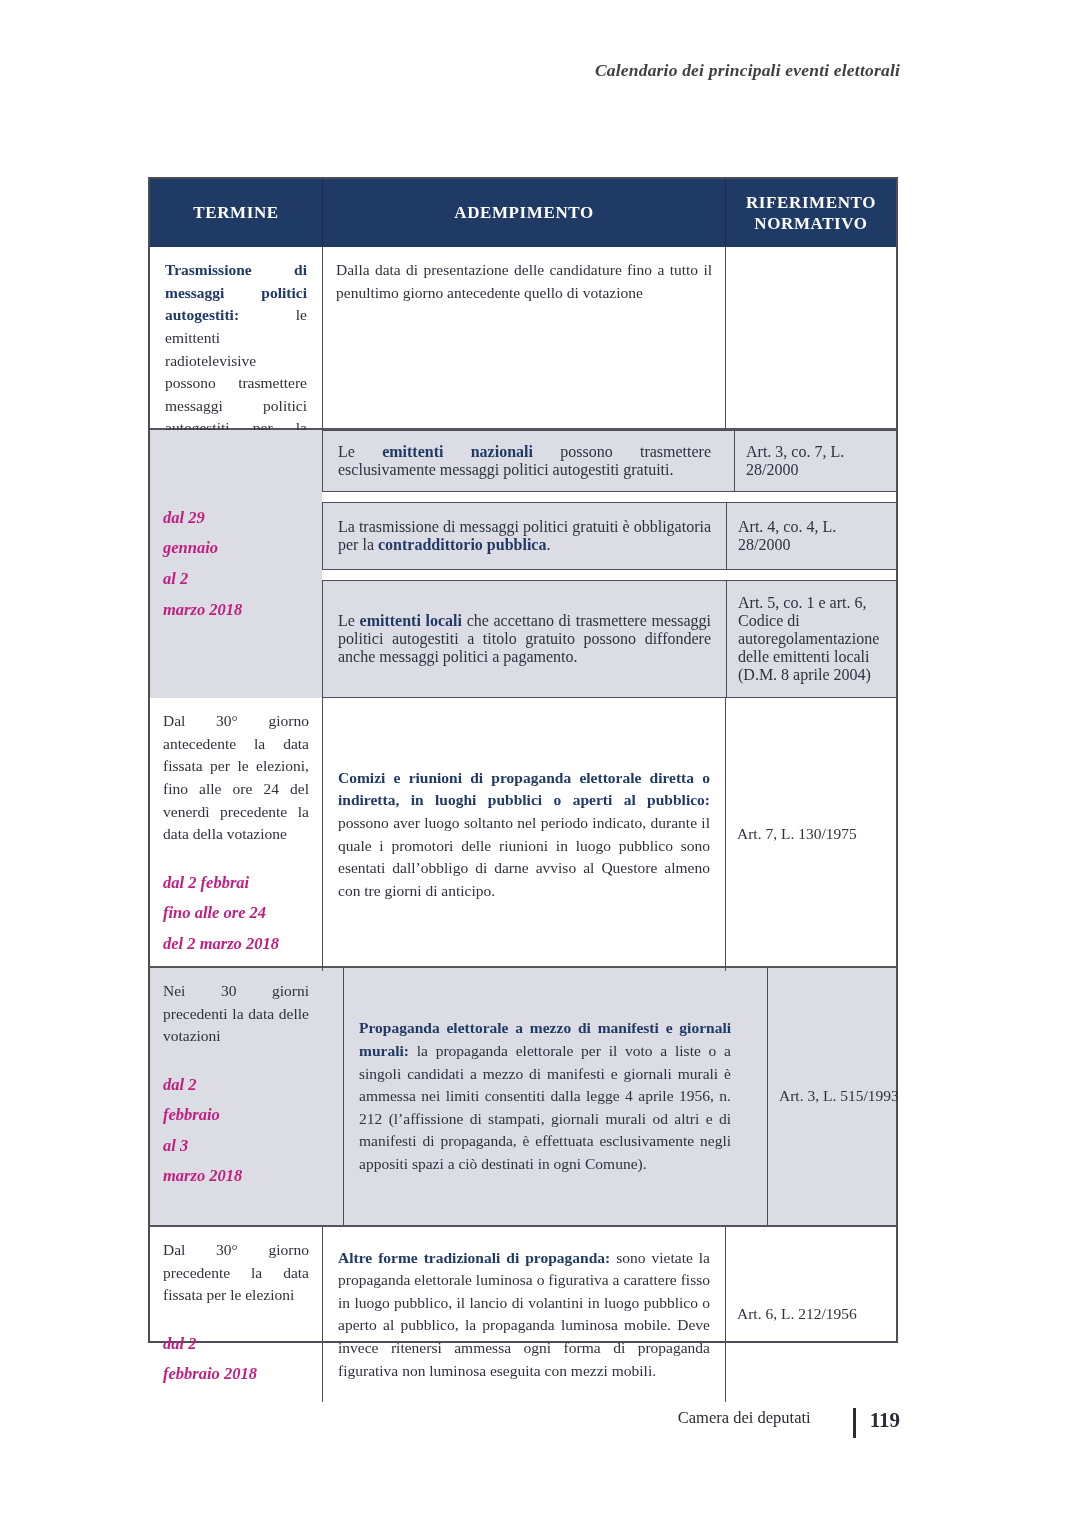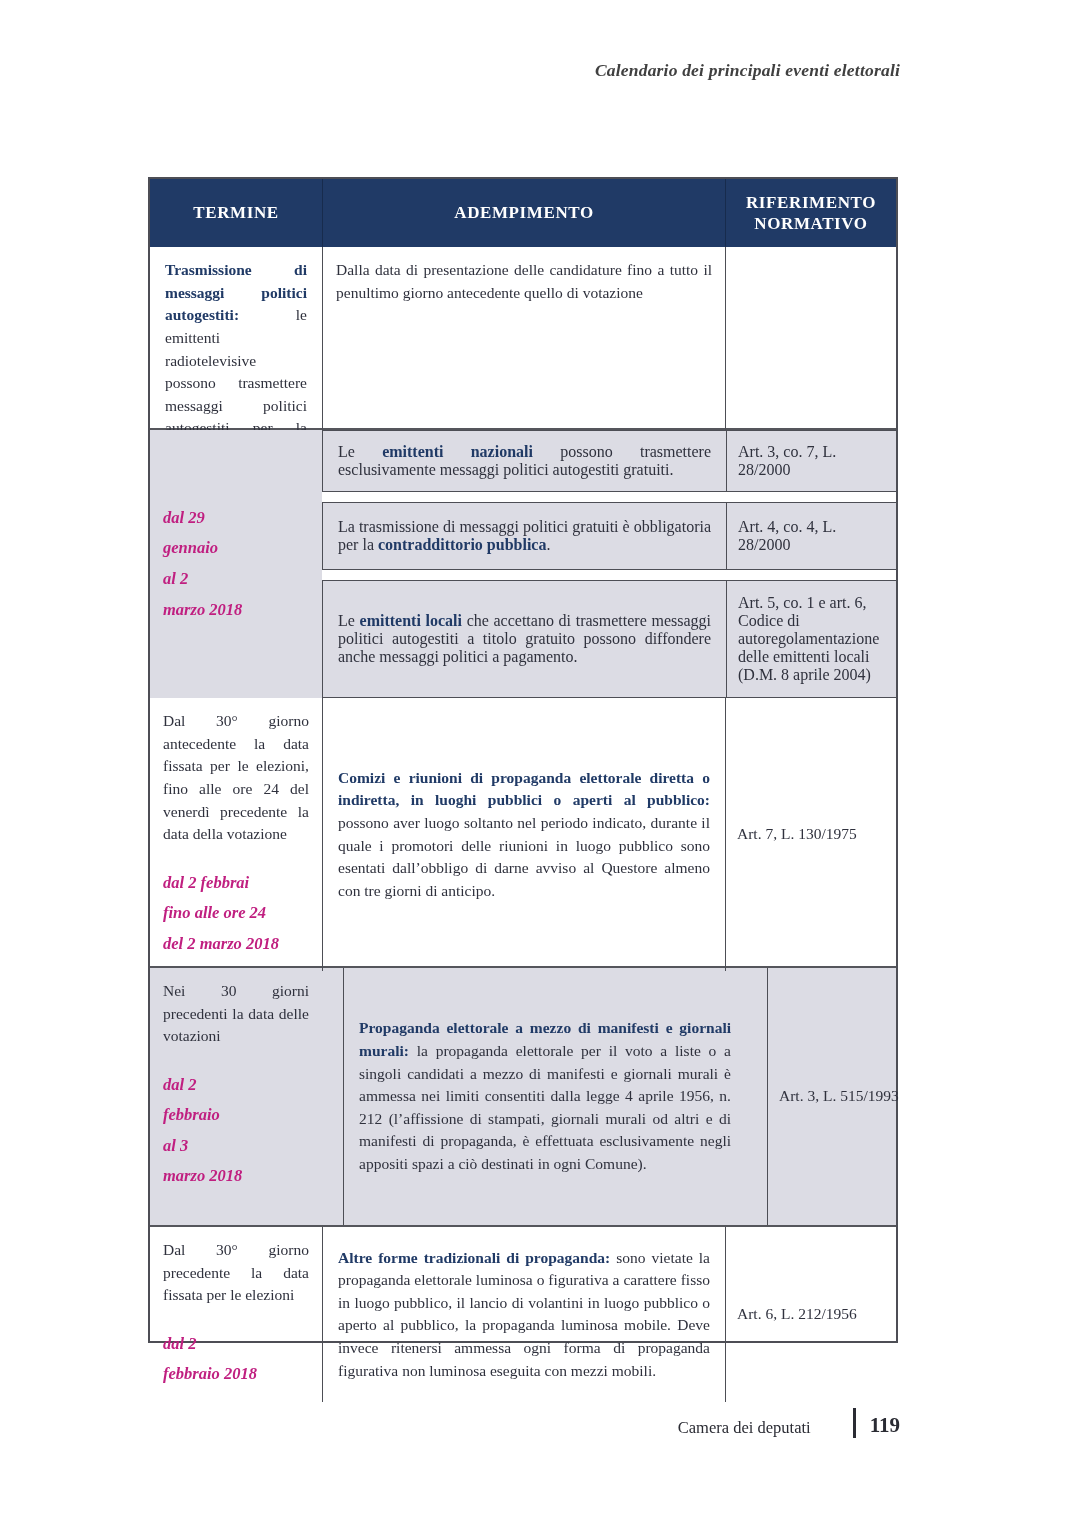--- a/index.html
+++ b/index.html
@@ -69,30 +69,30 @@
   }
   .gright{background:#fff;display:flex;flex-direction:column;gap:10px;}
   .gbox{
     display:grid;grid-template-columns:403px 171px;
     background:var(--gray);
     border-left:1px solid var(--bd);border-bottom:1px solid var(--bd);
     border-top:1px solid var(--bd);
   }
   .gbox .adem{padding:8px 15px;}
   .gbox .ref{border-left:1px solid var(--bd);padding:6px 11px;}
-  .gbox.a{height:62px;}
+  .gbox.a{height:62px;gap:8px;}
   .gbox.b{height:68px;}
   .gbox.c{height:118px;}
   .r1{height:181px;}
   .r3{height:270px;}
   .r4{height:259px;gap:21px;}
   .r5{height:116px;}
   .footer{
     position:absolute;top:1408px;right:174px;
-    display:flex;align-items:flex-end;gap:14px;
+    display:flex;align-items:flex-start;gap:14px;
   }
   .footer .fname{font-size:16.5px;color:#2a2b33;margin-right:28px;}
   .footer .fbar{width:3px;height:30px;background:#2a2b33;}
   .footer .fnum{font-size:21px;font-weight:700;color:#2a2b33;}
 </style>
 </head>
 <body>
 
 <div class="running-header">Calendario dei principali eventi elettorali</div>
 

